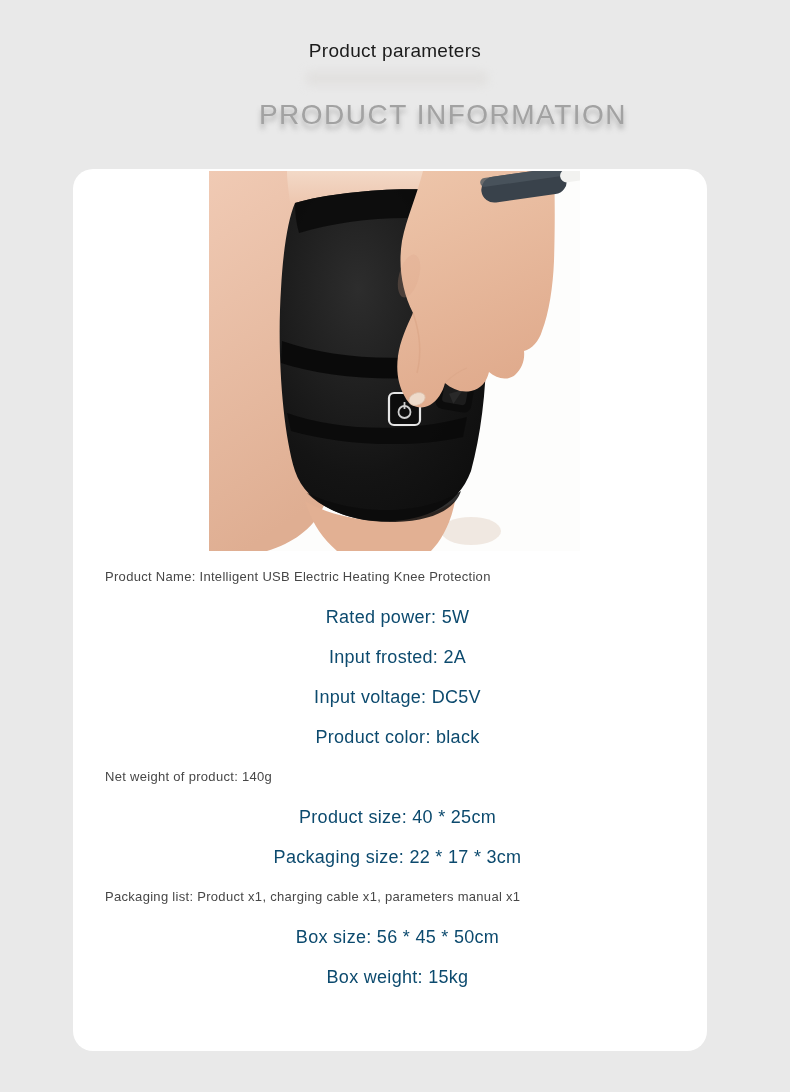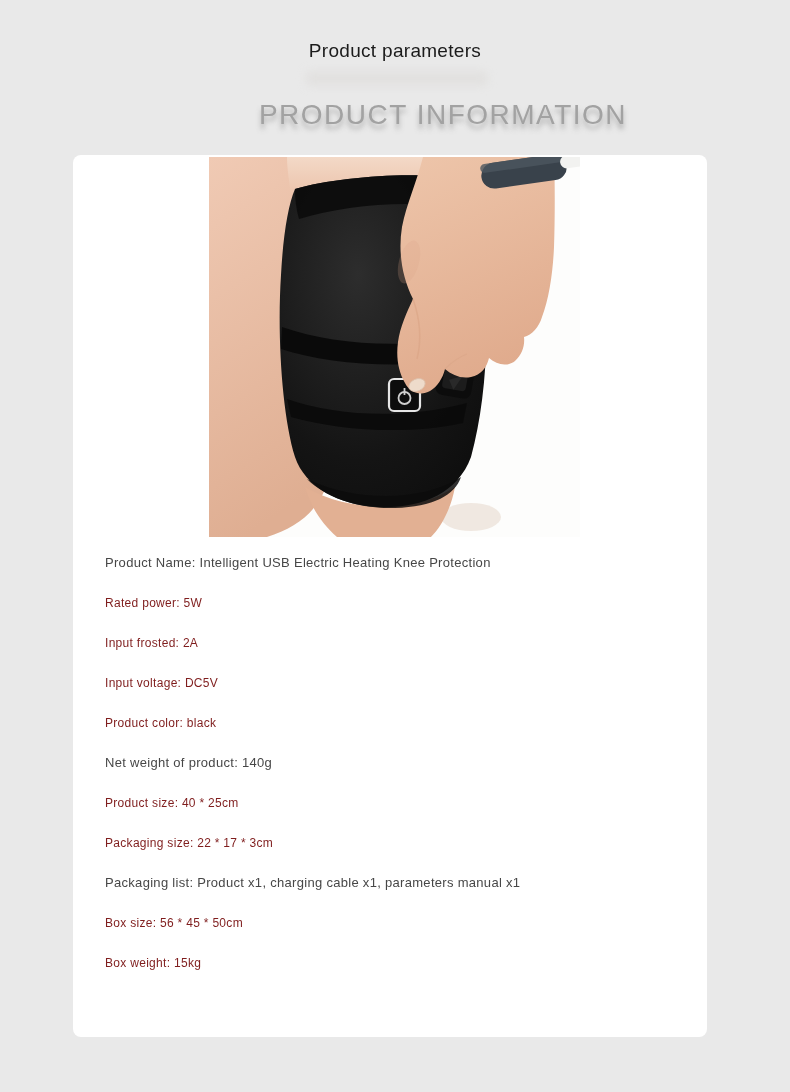--- a/index.html
+++ b/index.html
@@ -15,30 +15,30 @@
     width:182px;height:15px;background:#dcdad8;opacity:.55;filter:blur(5px);border-radius:4px;
   }
   .section-title{
     position:absolute;top:99px;left:0;width:100%;
     text-align:center;font-size:28px;font-weight:400;color:#a2a2a2;letter-spacing:1.5px;
     text-shadow:0 5px 5px rgba(120,120,120,.5);
     margin-left:48px;
   }
 
   .card{
-    position:absolute;left:73px;top:155px;width:634px;height:882px;
-    background:#ffffff;border-radius:8px;
+    position:absolute;left:73px;top:169px;width:634px;height:882px;
+    background:#ffffff;border-radius:20px;
   }
   .photo{
     position:absolute;left:136px;top:2px;width:371px;height:380px;
     overflow:hidden;background:#fdfdfc;
   }
   .spec-list{position:absolute;left:32px;top:388px;width:585px;}
   .spec-line{height:40px;line-height:40px;white-space:nowrap;letter-spacing:.3px;}
-  .spec-line.large{font-size:12px;color:#7f1d1d;}
+  .spec-line.large{font-size:18px;color:#0c4a6e;text-align:center;}
   .spec-line.small{font-size:13px;color:#474747;}
 </style>
 </head>
 <body>
 
 <div class="screen">
 
   <div class="page-title">Product parameters</div>
   <div class="title-ghost"></div>
   <div class="section-title">PRODUCT INFORMATION</div>

